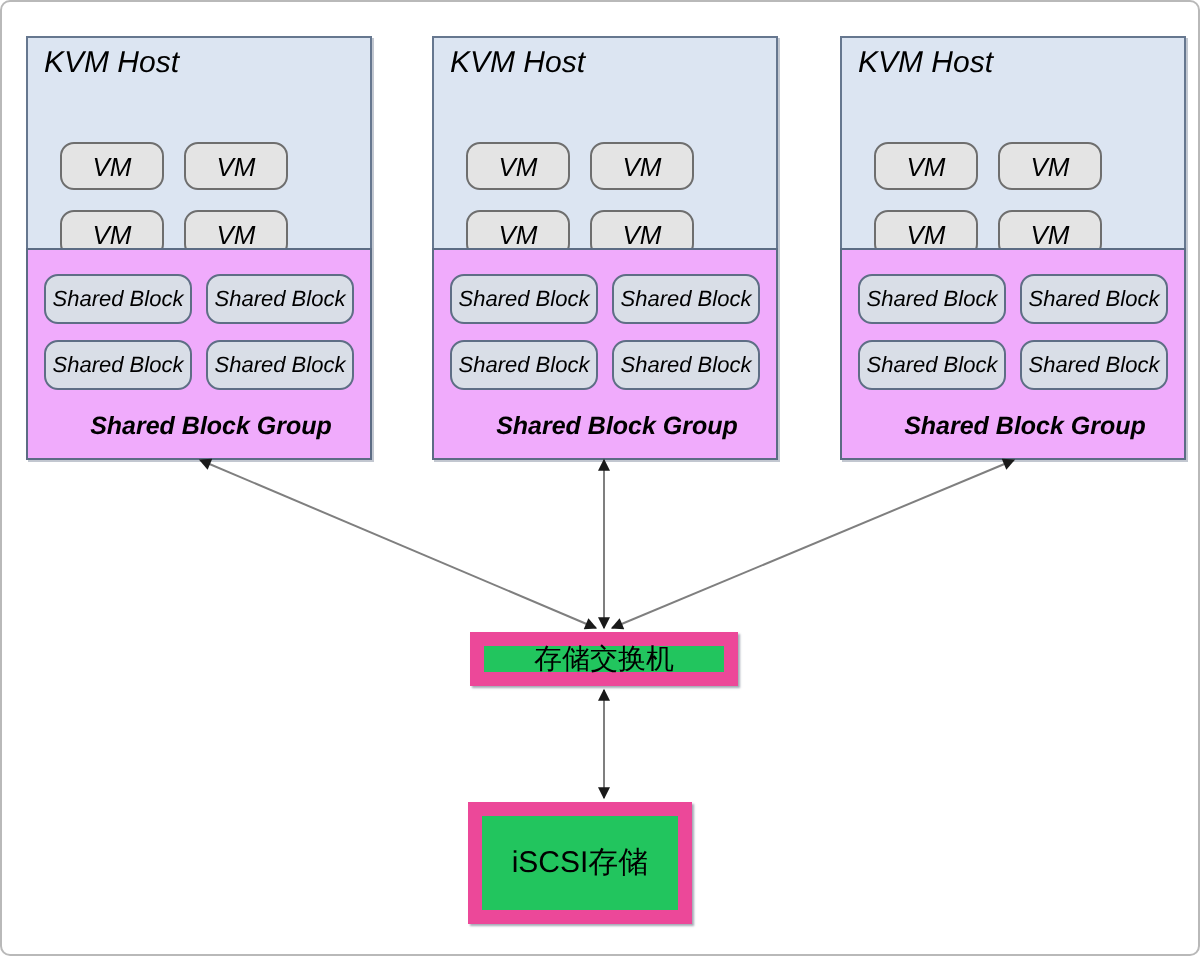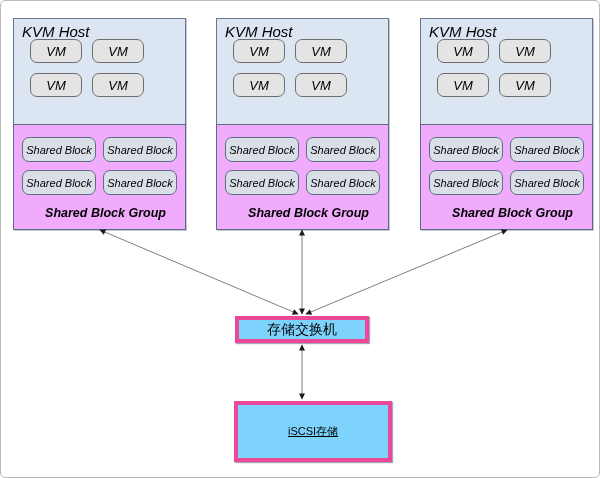--- a/index.html
+++ b/index.html
@@ -39,21 +39,21 @@
   .host-title {
     position: absolute;
     top: 4px;
     left: 8px;
     font-size: 15px;
     line-height: 18px;
   }
 
   .vm-grid {
     position: absolute;
-    top: 20px;
+    top: 52px;
     left: 16px;
     display: grid;
     grid-template-columns: 52px 52px;
     column-gap: 39px;
     row-gap: 12px;
     gap: 10px;
   }
   .vm {
     height: 22px;
     background: #e4e4e4;
@@ -102,42 +102,41 @@
     right: 0;
     text-align: center;
     font-weight: bold;
     font-size: 12.5px;
     padding-left: 12px;
   }
 
   
   .node {
     position: absolute;
-    background: #7dd3fc;
-    border: 4px solid #ec4899;
+    background: #22c55e;
+    border: 7px solid #ec4899;
     box-sizing: border-box;
     display: flex;
     align-items: center;
     justify-content: center;
     box-shadow: 1px 1px 1px rgba(90,100,120,0.55);
   }
   .switch-node {
     left: 234px;
     top: 315px;
     width: 134px;
     height: 27px;
     font-size: 14px;
   }
   .storage-node {
     left: 233px;
     top: 400px;
-    width: 158px;
+    width: 112px;
     height: 61px;
-    font-size: 11px;
-    text-decoration: underline;
+    font-size: 15px;
   }
 
   .connectors {
     position: absolute;
     left: 0;
     top: 0;
     width: 600px;
     height: 478px;
     pointer-events: none;
   }

